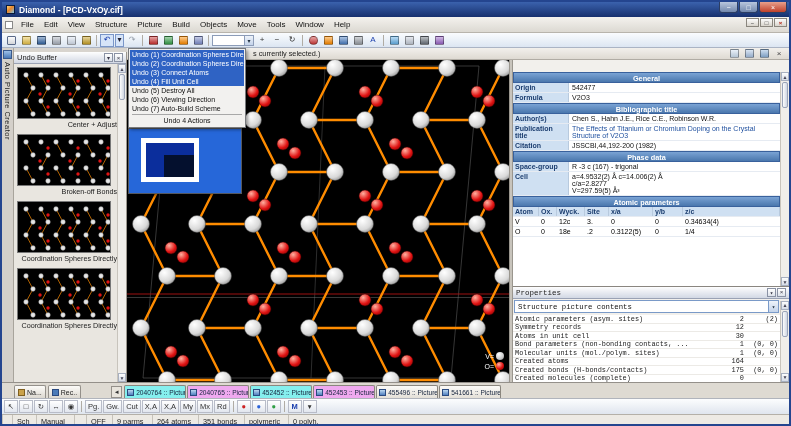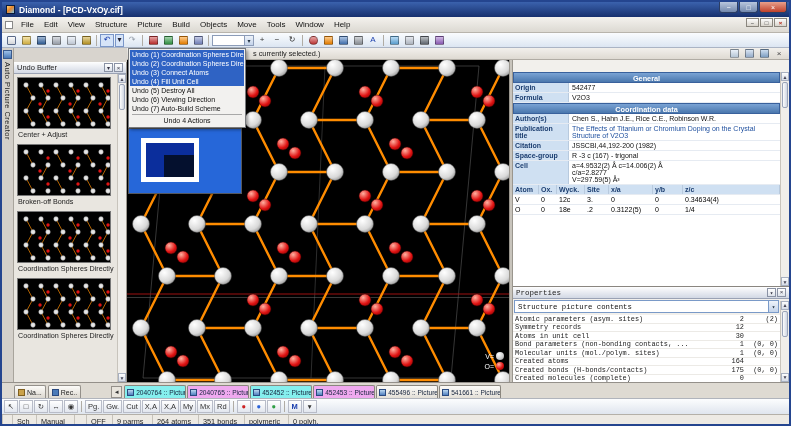--- a/index.html
+++ b/index.html
@@ -45,21 +45,21 @@
     background:linear-gradient(#eef3fa,#c3d3ea); border-left:1px solid #8c9cb8; color:#234; }
 
   
   #workspace { position:relative; height:334px; background:#d8d4ce; }
 
   #vstrip { position:absolute; left:0; top:0; bottom:0; width:12px; background:#d4d0ca; border-right:1px solid #a8a49c;
     display:flex; flex-direction:column; align-items:center; padding-top:2px; gap:3px; }
   .vicon { width:9px; height:9px; background:linear-gradient(#9ec0e8,#4a7ab8); border:1px solid #3a5a8c; flex:none; }
   .vtext { writing-mode:vertical-rl; font-size:7.5px; color:#222; letter-spacing:.5px; white-space:nowrap; }
 
-  #leftpanel { position:absolute; left:12px; top:14px; bottom:0; width:113px; background:#e9e6e0; border-right:1px solid #9a968e; }
+  #leftpanel { position:absolute; left:12px; top:4px; bottom:0; width:113px; background:#e9e6e0; border-right:1px solid #9a968e;text-align:right; }
   .panehdr { height:12px; background:linear-gradient(#fefefe,#d2d8e4); border-bottom:1px solid #9aa2b4;
     display:flex; align-items:center; font-size:7.5px; color:#222; padding:0 3px; }
   .panehdr .sp { flex:1; }
   .pbtn { width:9px; height:9px; border:1px solid #8a92a4; background:linear-gradient(#fff,#dde2ea); font-size:6px;
     display:flex; align-items:center; justify-content:center; margin-left:1px; color:#334; }
   #undo-thumbs { position:absolute; top:12px; left:0; right:9px; bottom:0; overflow:hidden; padding:3px 0 0 3px; }
   .uitem { margin-bottom:3px; }
   .uitem svg { display:block; border:1px solid #777; background:#000; }
   .ucap { font-size:7.2px; color:#222; padding:1px 0 2px 1px; white-space:nowrap; overflow:hidden; }
 
@@ -735,43 +735,45 @@
         <div id="ds-body">
             <div class="ds-hdr">General</div>
             <div class="ds-row">
               <div class="ds-label">Origin</div>
               <div class="ds-value">542477</div>
             </div>
             <div class="ds-row">
               <div class="ds-label">Formula</div>
               <div class="ds-value">V2O3</div>
             </div>
-            <div class="ds-hdr">Coordination data</div>
+            <div class="ds-hdr">Bibliographic title</div>
             <div class="ds-row">
               <div class="ds-label">Author(s)</div>
               <div class="ds-value">Chen S., Hahn J.E., Rice C.E., Robinson W.R.</div>
             </div>
             <div class="ds-row">
               <div class="ds-label">Publication title</div>
               <div class="ds-value em">The Effects of Titanium or Chromium Doping on the Crystal Structure of V2O3</div>
             </div>
             <div class="ds-row">
               <div class="ds-label">Citation</div>
               <div class="ds-value">JSSCBI,44,192-200 (1982)</div>
             </div>
+            <div class="ds-hdr">Phase data</div>
             <div class="ds-row">
               <div class="ds-label">Space-group</div>
               <div class="ds-value">R -3 c (167) - trigonal</div>
             </div>
             <div class="ds-row">
               <div class="ds-label">Cell</div>
               <div class="ds-value">a=4.9532(2) Å c=14.006(2) Å
 c/a=2.8277
 V=297.59(5) Å³</div>
             </div>
+            <div class="ds-hdr">Atomic parameters</div>
             <div class="ds-thead">
               <div class="ds-cell h" style="width: 26px; flex: 0 0 auto;">Atom</div>
               <div class="ds-cell h" style="width: 18px; flex: 0 0 auto;">Ox.</div>
               <div class="ds-cell h" style="width: 28px; flex: 0 0 auto;">Wyck.</div>
               <div class="ds-cell h" style="width: 24px; flex: 0 0 auto;">Site</div>
               <div class="ds-cell h" style="width: 44px; flex: 0 0 auto;">x/a</div>
               <div class="ds-cell h" style="width: 30px; flex: 0 0 auto;">y/b</div>
               <div class="ds-cell h" style="width: auto; flex: 1 1 0%;">z/c</div>
             </div>
             <div class="ds-trow">

